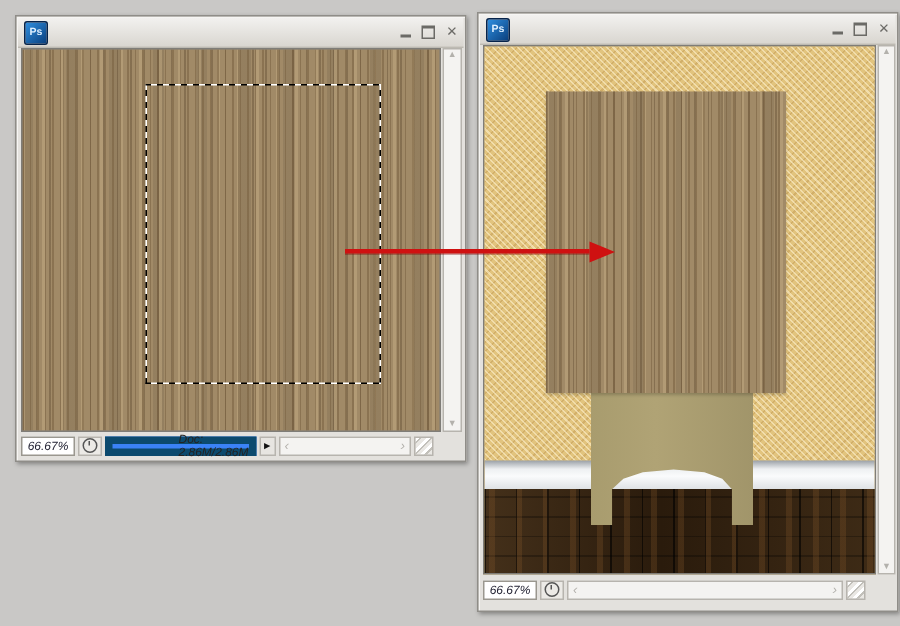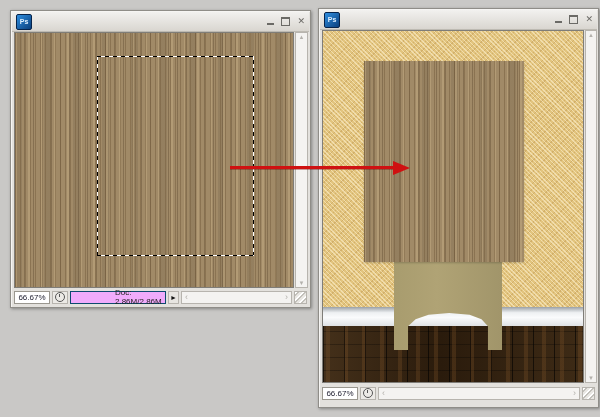--- a/index.html
+++ b/index.html
@@ -28,30 +28,30 @@
        display:flex;flex-direction:column;justify-content:space-between;align-items:center;}
   .hscroll{background:#f4f3f1;border:1px solid #b7b4ae;box-sizing:border-box;
        display:flex;justify-content:space-between;align-items:center;flex:1;height:13px;padding:0 2px;}
   .scroll-arrow{color:#b3b1ac;font-size:6px;line-height:1;padding:1px;}
   .scroll-arrow.h{font-size:9px;}
   .grip{width:13px;height:13px;background:
        repeating-linear-gradient(135deg,#fff 0 2px,#c2c0ba 2px 3px,#e9e7e3 3px 5px);
        border:1px solid #b7b4ae;box-sizing:border-box;}
 
   
-  .statusbar{position:absolute;left:1px;right:1px;height:16px;display:flex;
-       align-items:center;gap:2px;padding:1px 2px;box-sizing:border-box;background:#e3e1dd;}
+  .statusbar{position:absolute;left:1px;right:19px;height:16px;display:flex;
+       align-items:center;gap:2px;padding:1px 2px;box-sizing:border-box;background:#e3e1dd;font-style:italic;}
   .zoom-field{width:36px;height:13px;background:#fff;border:1px solid #9a978f;
        box-sizing:border-box;font-size:8px;color:#223;display:flex;align-items:center;
        justify-content:center;}
   .status-btn{width:16px;height:13px;background:#eceae6;border:1px solid #b7b4ae;
        box-sizing:border-box;display:flex;align-items:center;justify-content:center;}
   .clock{width:8px;height:8px;border:1px solid #555;border-radius:50%;position:relative;}
   .clock span{position:absolute;left:3px;top:1px;width:1px;height:3px;background:#555;}
-  .doc-field{height:13px;border:1px solid #0c4a6e;box-sizing:border-box;background:#f0abfc;
+  .doc-field{height:13px;border:5px solid #0c4a6e;box-sizing:border-box;background:#3b82f6;
        font-size:8px;color:#222;display:flex;align-items:center;justify-content:center;flex:0 0 96px;padding-left:44px;}
   .menu-btn{width:11px;height:13px;display:flex;align-items:center;justify-content:center;
        font-size:7px;color:#111;background:#e7e5e1;border:1px solid #b7b4ae;box-sizing:border-box;}
 
   
   .wood{background-color:#a18a67;background-image:
     repeating-linear-gradient(90deg,rgba(120,96,64,.55) 0 1px,transparent 1px 5px),
     repeating-linear-gradient(90deg,rgba(82,62,38,.35) 0 1px,transparent 1px 9px),
     repeating-linear-gradient(90deg,rgba(199,175,134,.45) 0 2px,transparent 2px 13px),
     repeating-linear-gradient(90deg,rgba(0,0,0,.08) 0 7px,transparent 7px 29px);}

